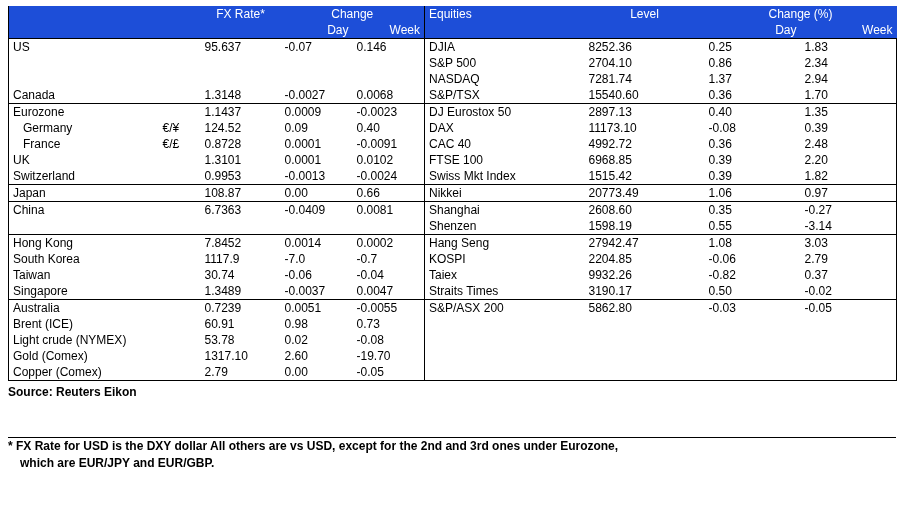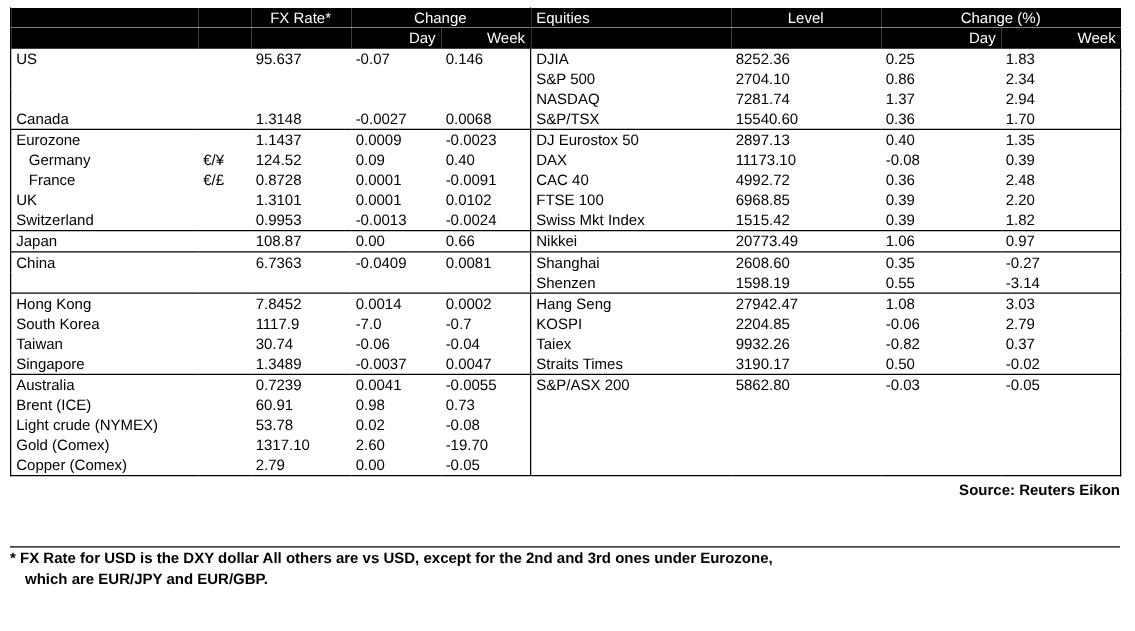--- a/index.html
+++ b/index.html
@@ -43,21 +43,21 @@
   .c-fx     { width: 80px;  text-align: right; }
   .c-fxday  { width: 72px;  text-align: right; }
   .c-fxweek { width: 72px;  text-align: right; }
   .c-eq     { width: 160px; text-align: left; }
   .c-level  { width: 120px; text-align: right; }
   .c-eqday  { width: 96px;  text-align: right; }
   .c-eqweek { width: 96px;  text-align: right; }
 
   
   .hdr td {
-    background: #000000;
+    background: #1d4ed8;
     color: #ffffff;
     font-weight: normal;
   }
   .hdr-top td { height: 18px; line-height: 18px; }
   .hdr-bot td { height: 17px; line-height: 17px; text-align: right; }
   .ctr { text-align: center; }
 
   
   .outer-l { border-left: 1.5px solid #000; }
   .outer-r { border-right: 1.5px solid #000; }
@@ -71,21 +71,21 @@
   .notes {
     margin: 0 0 0 8px;
     width: 888px;
   }
   .note-line {
     font-size: 12px;
     font-weight: bold;
     line-height: 17px;
     white-space: nowrap;
   }
-  .note-src { padding-top: 3px; text-align: right; }
+  .note-src { padding-top: 3px; }
   .note-foot { font-weight: bold; }
   .note-indent { padding-left: 12px; }
   .toprule { border-top: 1.5px solid #000; margin-top: 36px; }
 </style>
 </head>
 <body>
 
 <div class="sheet">
 
   <table class="market">
@@ -311,21 +311,21 @@
         <td class="sep-l">Straits Times</td>
         <td>3190.17</td>
         <td>0.50</td>
         <td class="outer-r">-0.02</td>
       </tr>
 
       <tr class="body-row">
         <td class="outer-l b">Australia</td>
         <td></td>
         <td>0.7239</td>
-        <td>0.0041</td>
+        <td>0.0051</td>
         <td>-0.0055</td>
         <td class="sep-l">S&amp;P/ASX  200</td>
         <td>5862.80</td>
         <td>-0.03</td>
         <td class="outer-r">-0.05</td>
       </tr>
 
 
       <tr class="body-row">
         <td class="outer-l b">Brent (ICE)</td>

